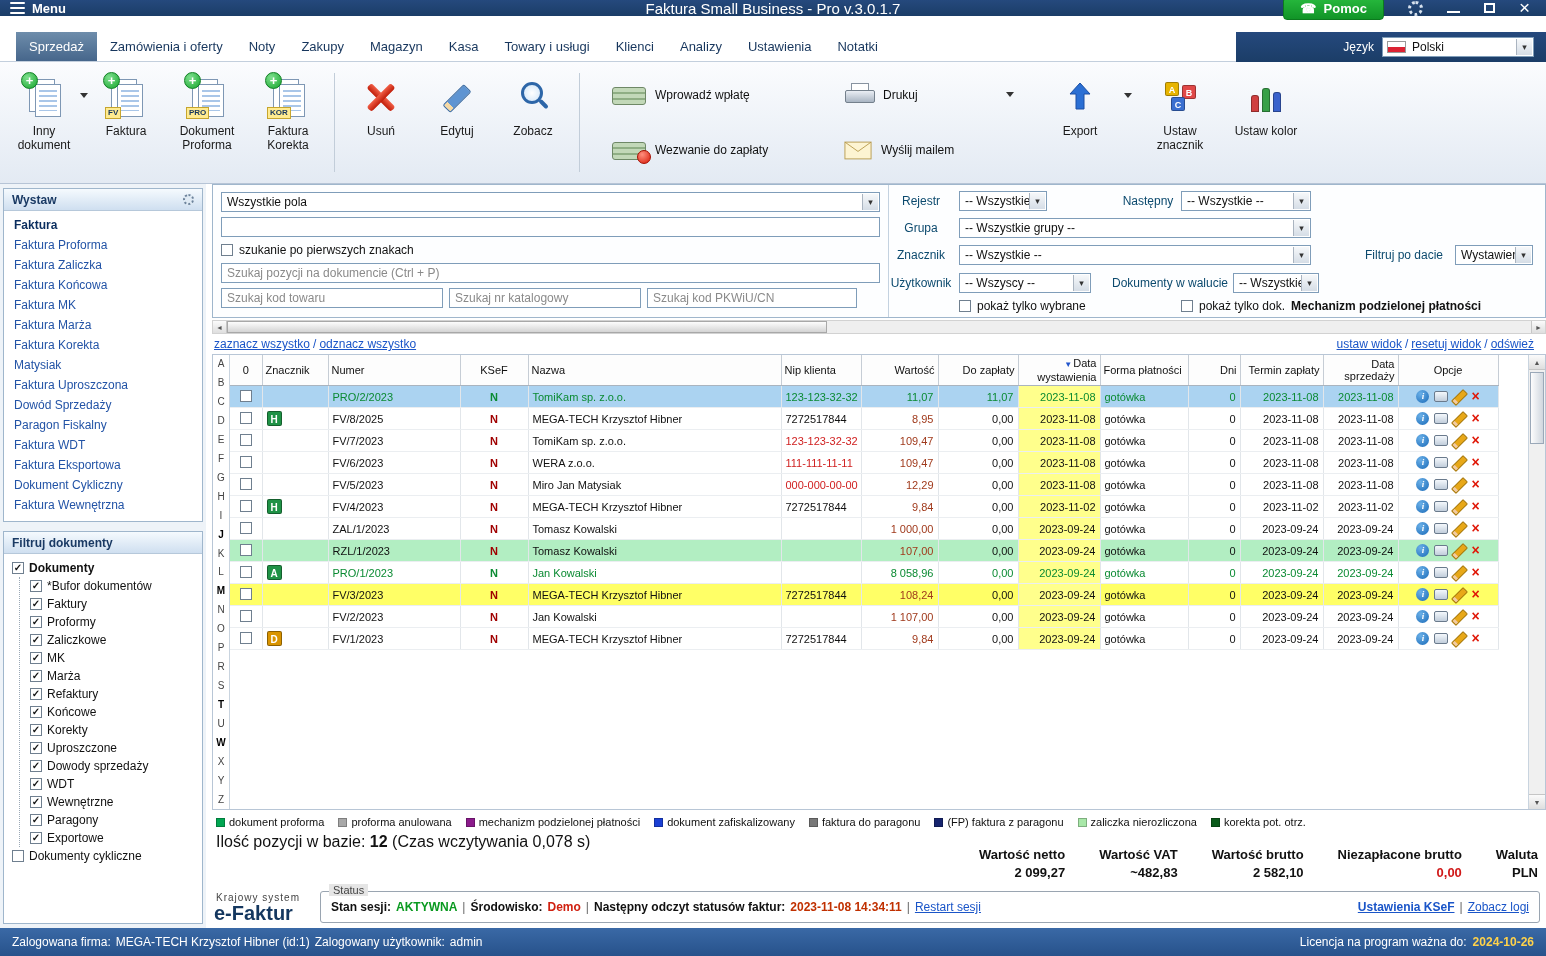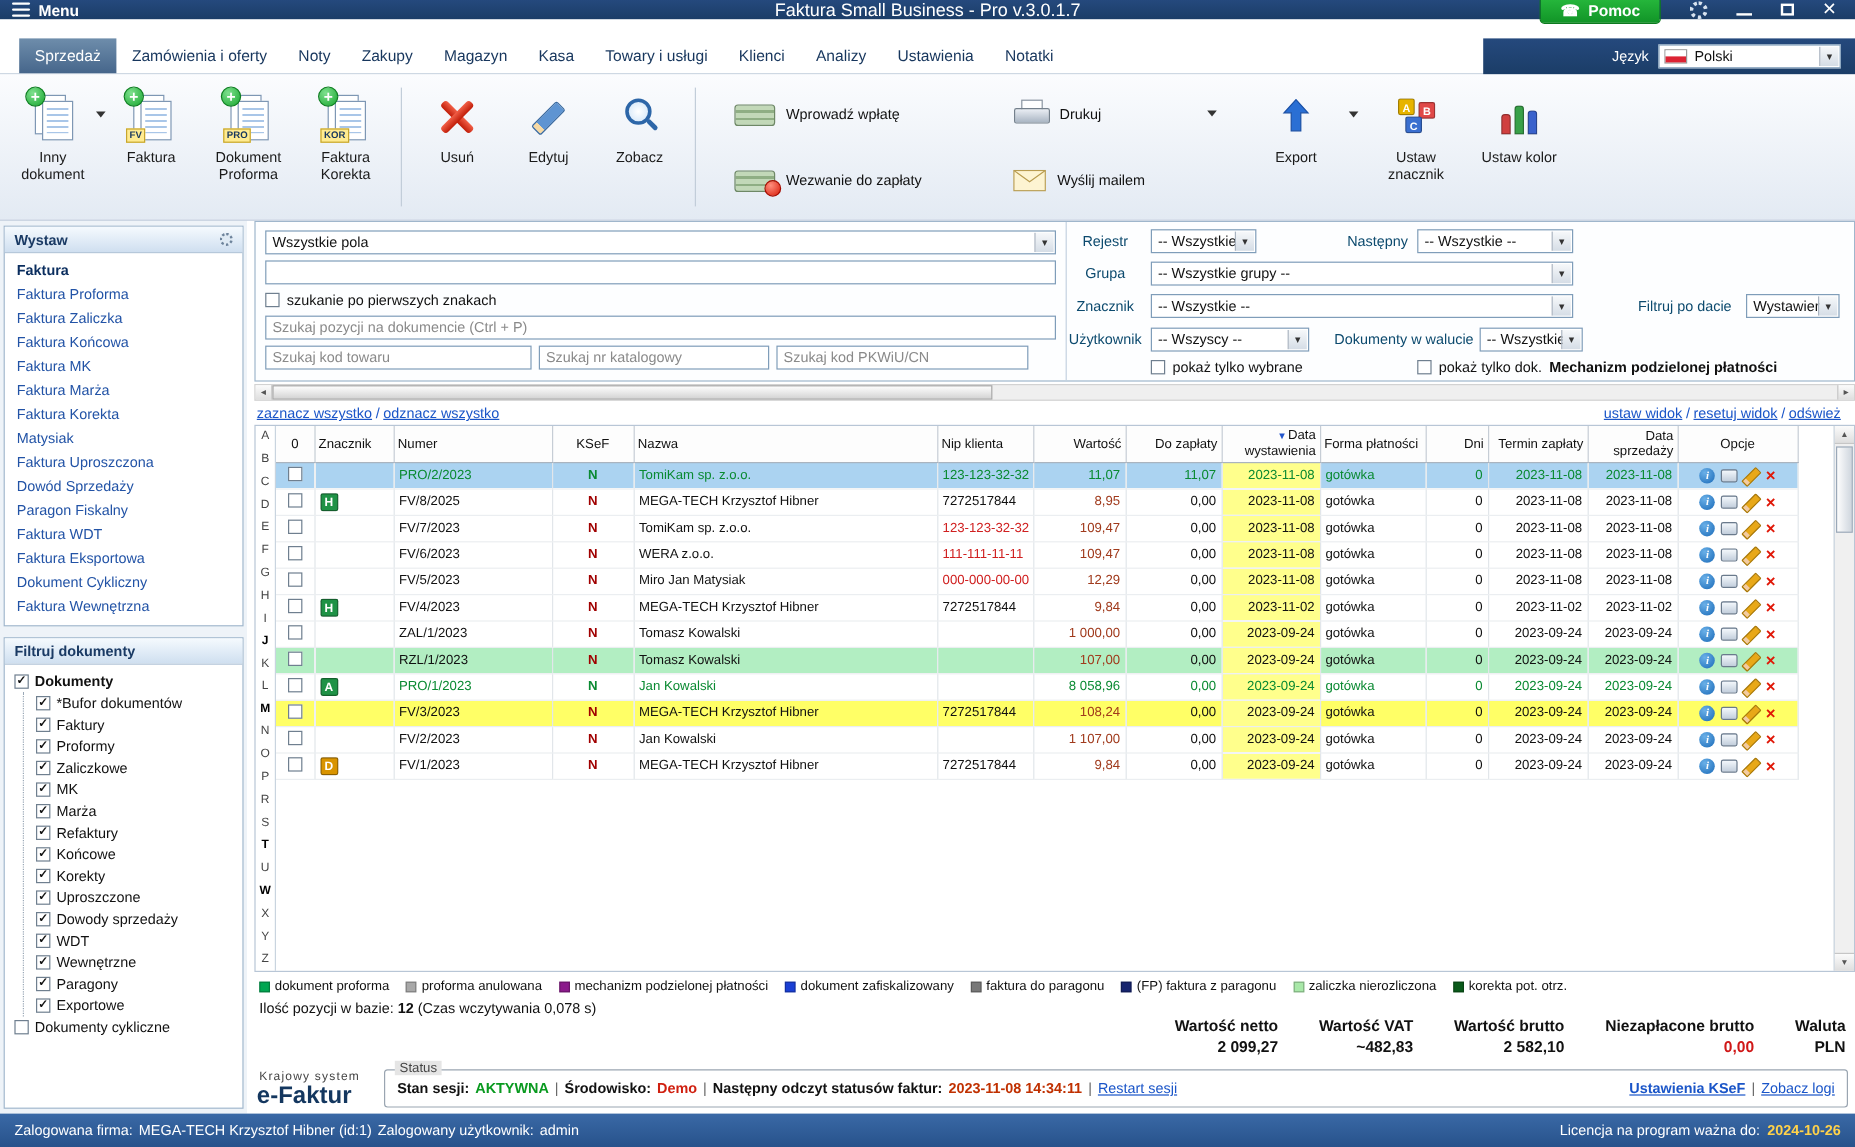--- a/index.html
+++ b/index.html
@@ -187,21 +187,21 @@
   .grid-filler { flex:1; }
   .vscroll { width:17px; border-left:1px solid #c9d4df; background:#f0f0f0; display:flex; flex-direction:column; }
   .vs-btn { height:15px; font-size:7px; color:#555; display:flex; align-items:center; justify-content:center;
     background:linear-gradient(#fbfbfb,#dedede); border-bottom:1px solid #c6c6c6; cursor:pointer; }
   .vs-btn.down { margin-top:auto; border-top:1px solid #c6c6c6; border-bottom:none; }
   .vs-thumb { height:72px; margin:2px 1px; background:linear-gradient(90deg,#fdfdfd,#cfd6de); border:1px solid #9aa8b8; cursor:grab; }
 
   .legend-row { position:absolute; left:10px; right:6px; top:631px; height:14px; display:flex; align-items:center; flex-wrap:nowrap; }
   .lg-item { display:inline-flex; align-items:center; gap:4px; margin-right:14px; font-size:11px; white-space:nowrap; }
   .lg-sq { width:9px; height:9px; display:inline-block; border:1px solid rgba(0,0,0,.25); }
-  .count-row { position:absolute; left:10px; top:649px; font-size:12px; }
+  .count-row { position:absolute; left:10px; top:649px; font-size:16px; }
   .totals-row { position:absolute; right:8px; top:663px; display:flex; gap:34px; }
   .tot { display:flex; flex-direction:column; align-items:flex-end; }
   .tot-l { font-weight:bold; font-size:13px; }
   .tot-v { font-weight:bold; font-size:13px; margin-top:3px; }
   .tot-v.neg { color:#d01818; }
 
   .ksef-row { position:absolute; left:8px; right:6px; top:704px; height:38px; display:flex; align-items:center; }
   .brand { width:98px; flex:none; }
   .brand .b1 { font-size:10px; color:#444; letter-spacing:1px; padding-left:2px; }
   .brand .b2 { font-size:20px; font-weight:bold; color:#14375f; line-height:20px; }

